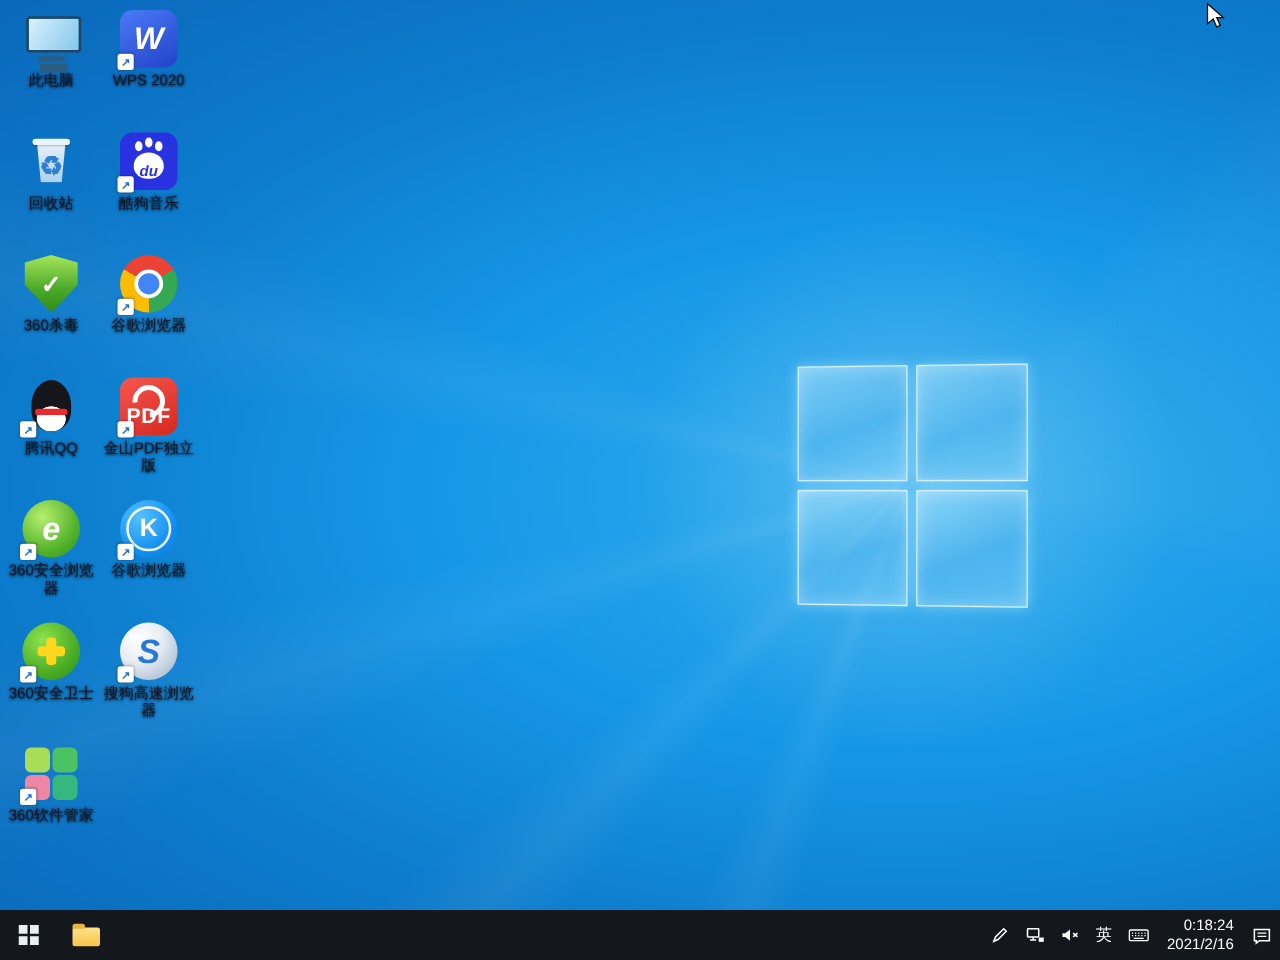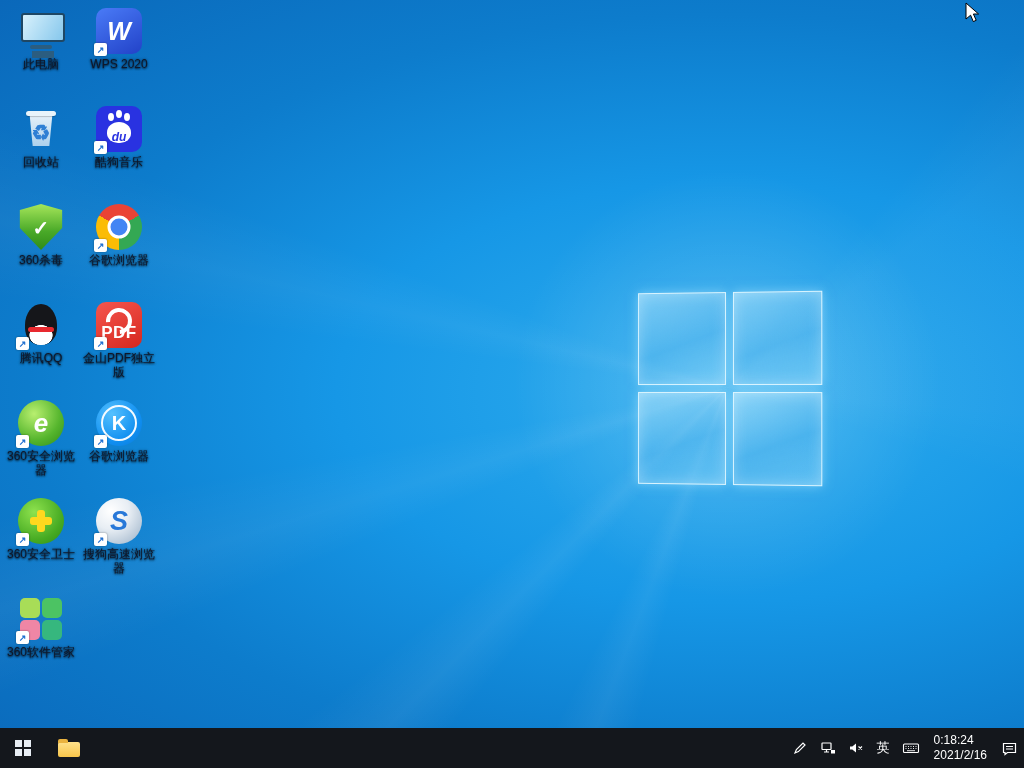--- a/index.html
+++ b/index.html
@@ -138,21 +138,21 @@
   .start-logo i { background:#e8eef4; }
   .folder { position:relative; width:22px; height:15px;
     background:linear-gradient(180deg,#ffe18a,#f7c54b); border-radius:2px; margin-top:2px; }
   .folder::before { content:""; position:absolute; top:-3px; left:0; width:10px; height:4px;
     background:#eab33f; border-radius:2px 2px 0 0; }
 
   .tray { margin-left:auto; display:flex; align-items:center; }
   .tray-item { height:40px; display:flex; align-items:center; justify-content:center; padding:0 6px; color:#fff; }
   .tray-item svg { display:block; }
   .ime { font-size:13px; min-width:18px; text-align:center; }
-  .clock { font-size:12px; line-height:15px; text-align:left; padding:16px 8px; }
+  .clock { font-size:12px; line-height:15px; text-align:right; padding:16px 8px; }
 
   
   .cursor { position:absolute; left:965px; top:2px; z-index:50; pointer-events:none; }
 </style>
 </head>
 <body>
 
 <div class="wallpaper">
   <div class="win-logo">
     <div class="pane"></div>

